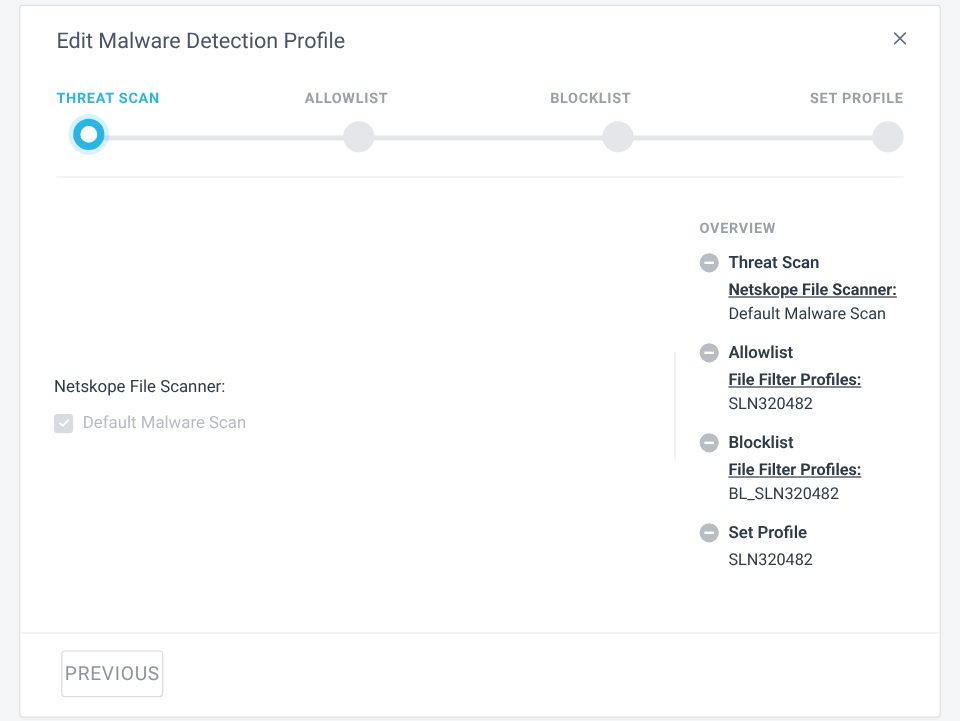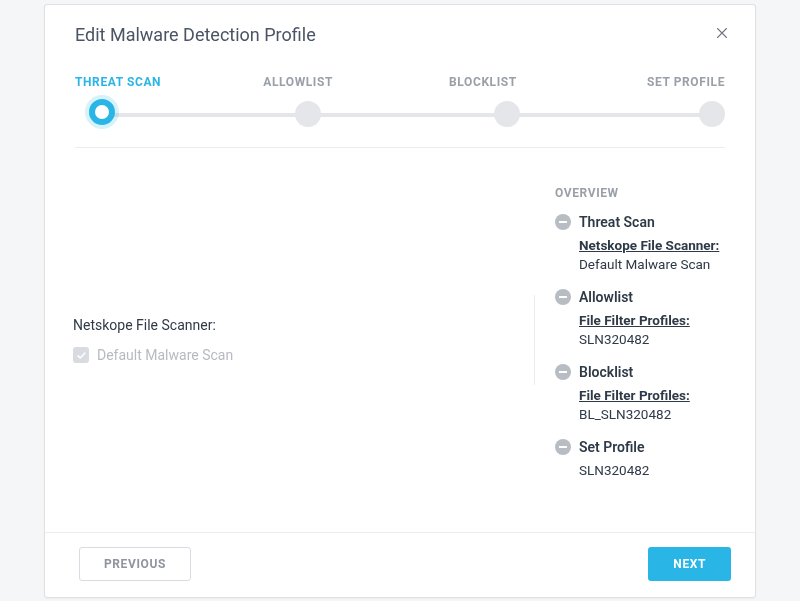--- a/index.html
+++ b/index.html
@@ -7,21 +7,21 @@
   font-family: -apple-system, BlinkMacSystemFont, "Segoe UI", Roboto, "Helvetica Neue", Arial, sans-serif;
   background: #f5f6f7;
   display: flex;
   align-items: flex-start;
   justify-content: center;
   width: 800px;
   height: 601px;
   overflow: hidden;
 }
 .modal {
-  width: 712px;
+  width: 768px;
   height: 594px;
   background: #fff;
   border: 1px solid #e0e0e0;
   border-radius: 3px;
   margin-top: 4px;
   box-shadow: 0 1px 2px rgba(0,0,0,0.04);
   display: flex;
   flex-direction: column;
 }
 .modal-header {
@@ -171,24 +171,24 @@
 }
 .ov-sub .value { color: #2f3a48; }
 .footer {
   border-top: 1px solid #ececec;
   padding: 14px 24px 16px 34px;
   display: flex;
   justify-content: space-between;
   align-items: center;
 }
 .btn {
-  font-size: 12px;
-  font-weight: 700;
+  font-size: 16px;
+  font-weight: 400;
   letter-spacing: 0.6px;
-  padding: 9px 24px;
+  padding: 9px 2px;
   border-radius: 3px;
   cursor: pointer;
   border: 1px solid transparent;
 }
 .btn-secondary {
   background: #fff;
   color: #8f959e;
   border-color: #d8dbe0;
 }
 .btn-primary {
@@ -284,16 +284,15 @@
         <div class="ov-sub">
           <span class="value">SLN320482</span>
         </div>
       </div>
 
     </div>
   </div>
 
   <div class="footer">
     <div class="btn btn-secondary">PREVIOUS</div>
-    <div class="btn btn-primary">NEXT</div>
   </div>
 
 </div>
 
 </body></html>

